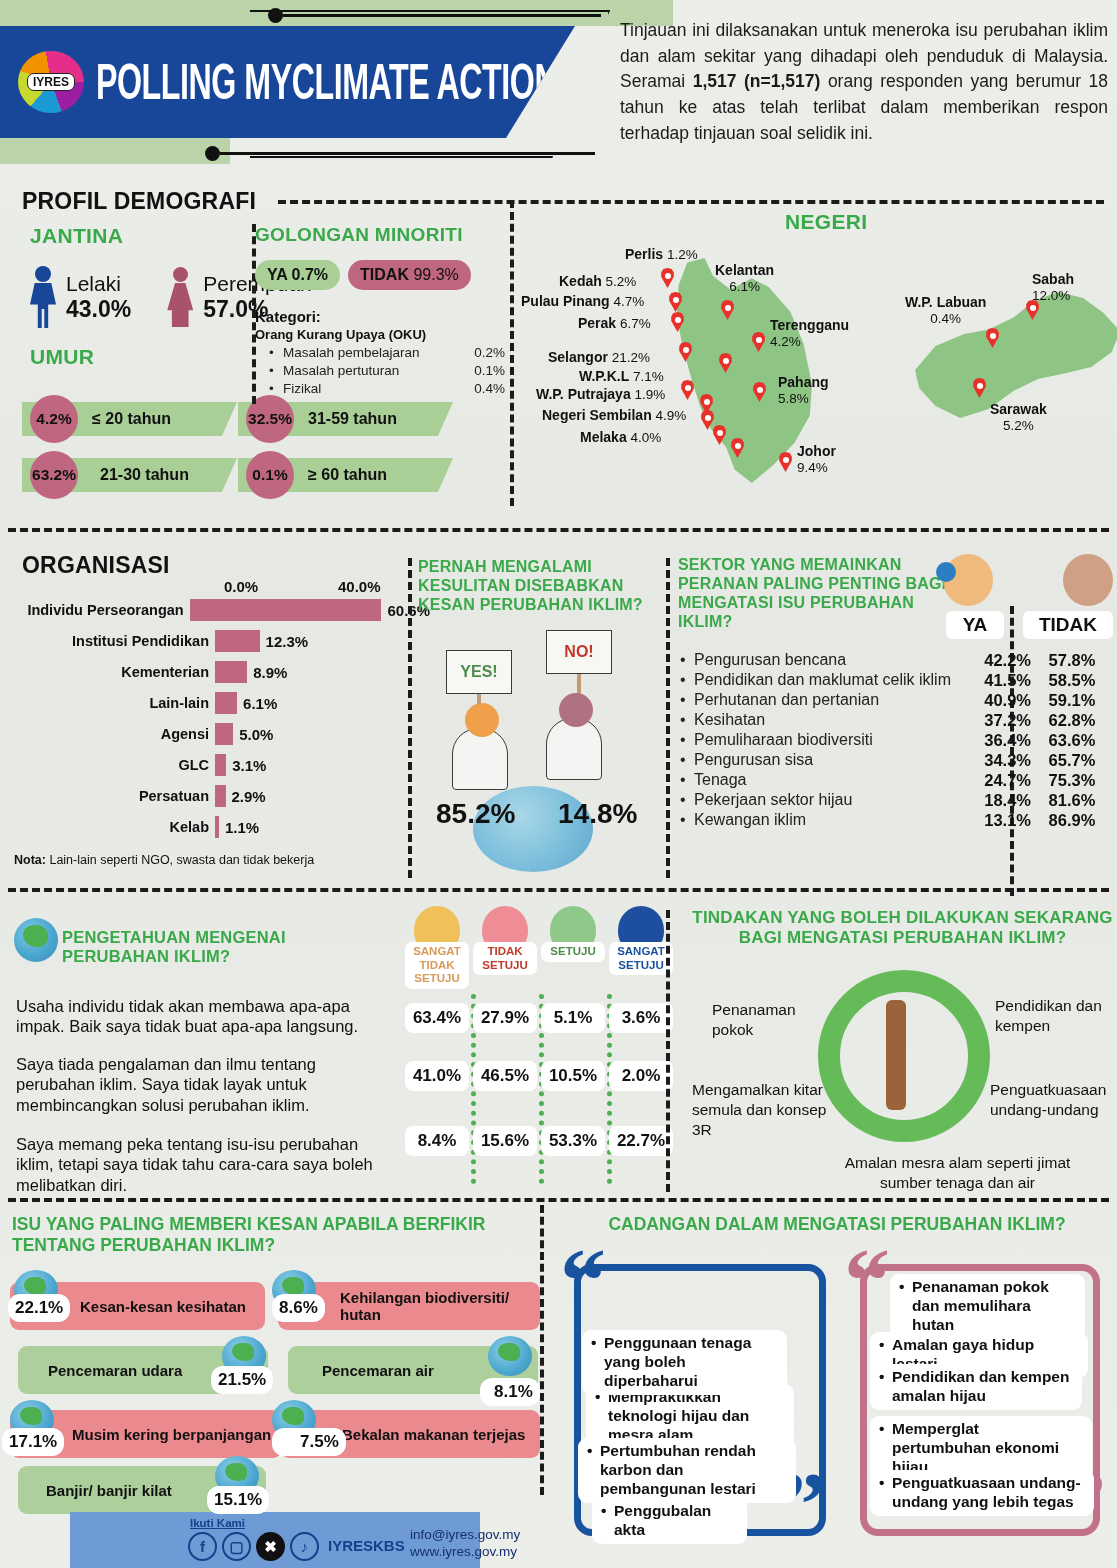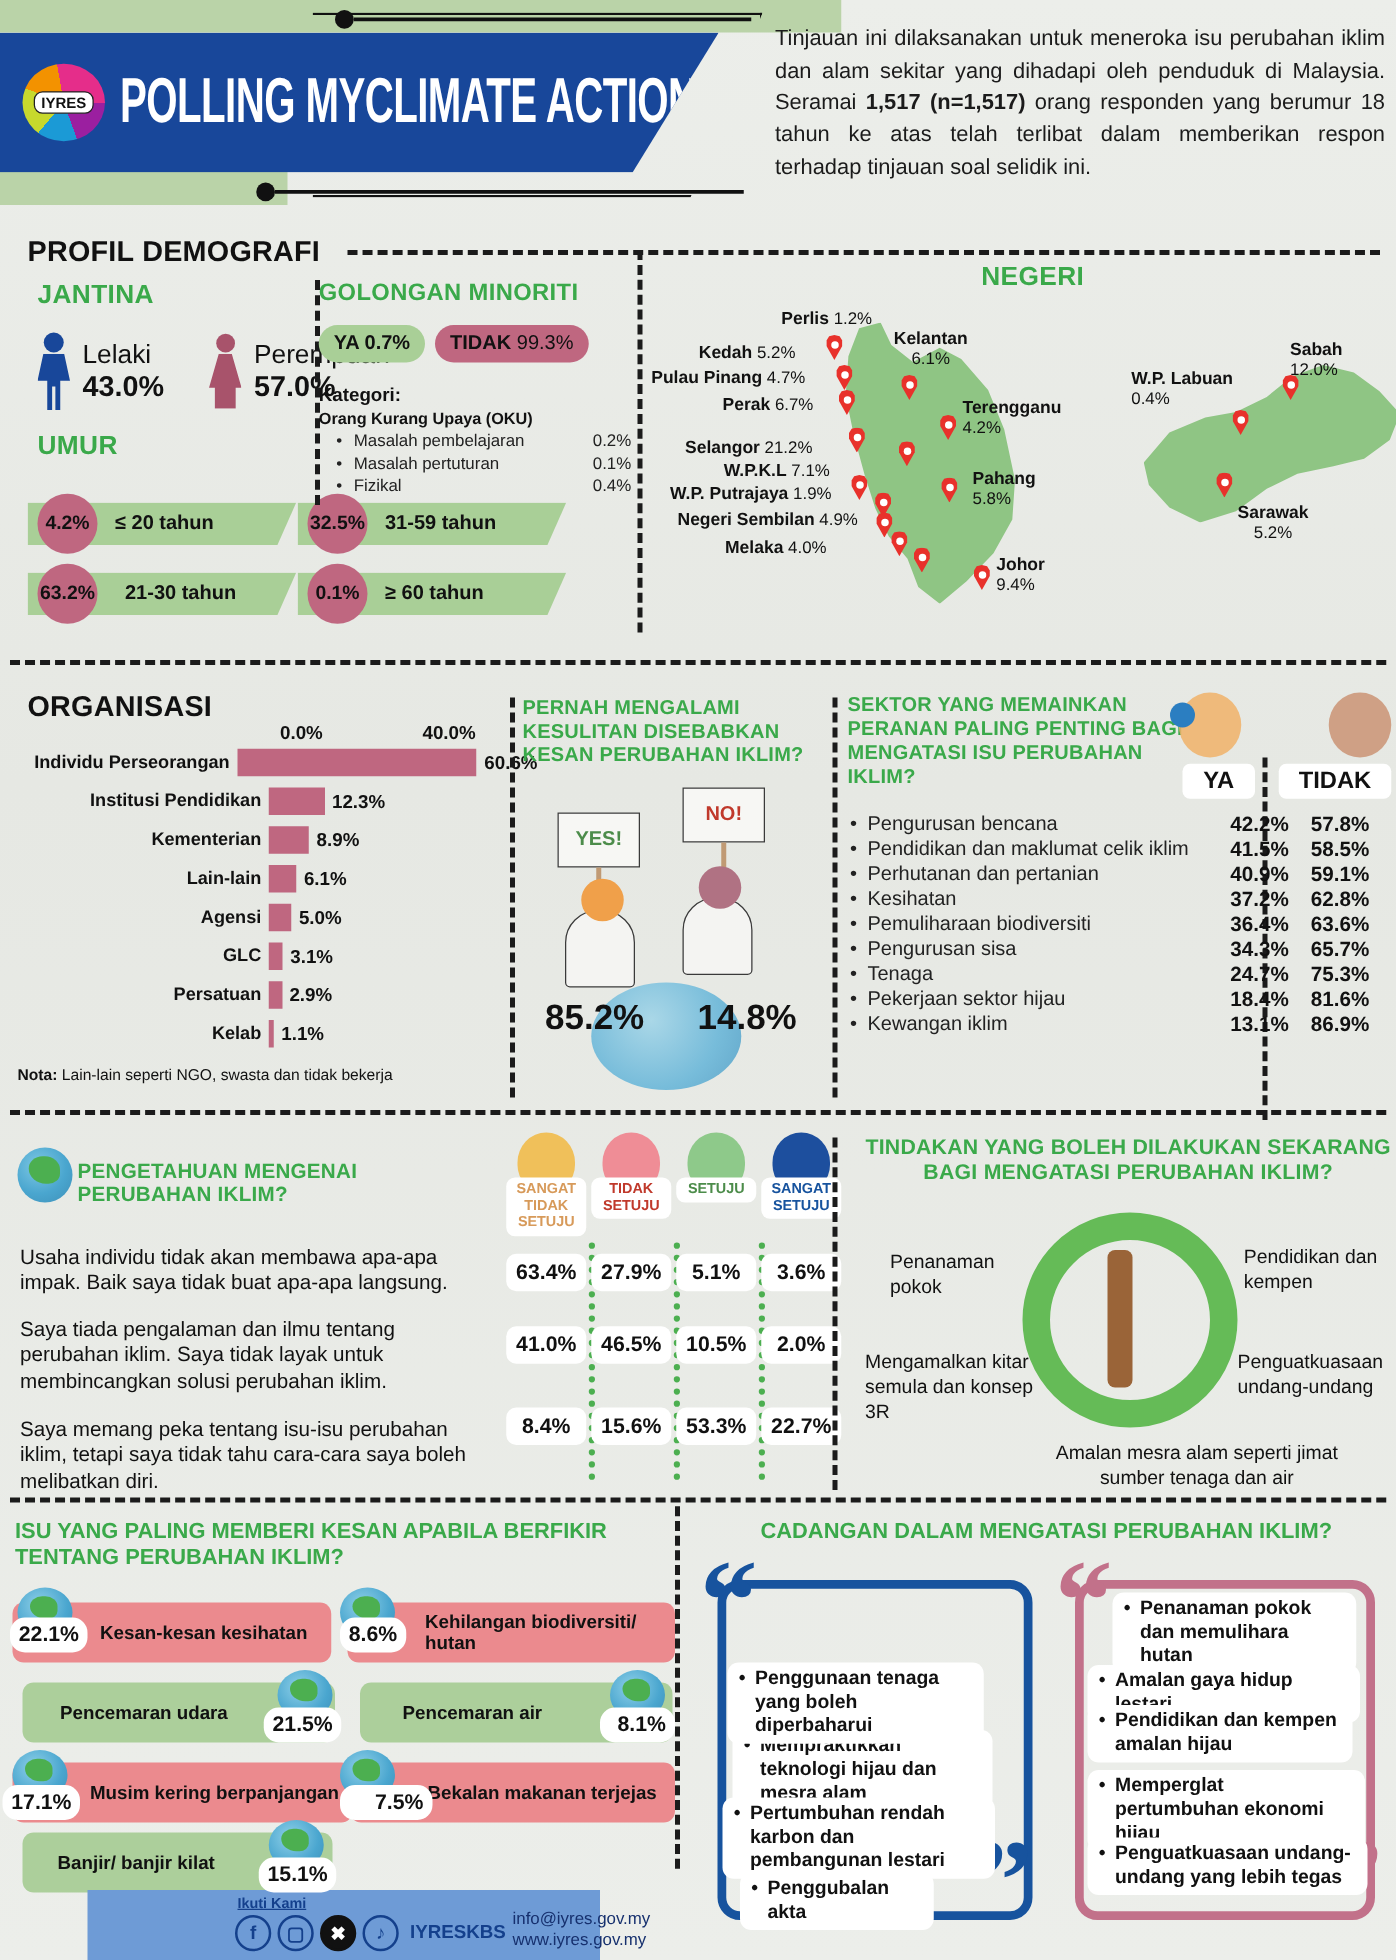--- a/index.html
+++ b/index.html
@@ -336,21 +336,21 @@
       <div class="st" style="left:16px;top:177px;">
         <b>W.P. Putrajaya</b> <span>1.9%</span></div>
       <div class="st" style="left:22px;top:198px;">
         <b>Negeri Sembilan</b> <span>4.9%</span></div>
       <div class="st" style="left:60px;top:220px;">
         <b>Melaka</b> <span>4.0%</span></div>
       <div class="st" style="left:277px;top:234px;">
         <b>Johor</b><br><span>9.4%</span></div>
       <div class="st" style="left:512px;top:62px;">
         <b>Sabah</b><br><span>12.0%</span></div>
-      <div class="st" style="left:385px;top:85px;">
+      <div class="st" style="left:385px;top:85px;text-align:center;">
         <b>W.P. Labuan</b><br><span>0.4%</span></div>
       <div class="st" style="left:470px;top:192px;text-align:center;">
         <b>Sarawak</b><br><span>5.2%</span></div>
     </div>
   </div>
 
   <div class="sec-divider" style="top:528px;"></div>
 
   <div id="organisasi">
     <h2 class="sec-title grn org-title">ORGANISASI</h2>
@@ -563,21 +563,21 @@
     <div class="isu-bar red" style="left:278px;top:74px;width:262px;padding-left:62px;">Kehilangan biodiversiti/ hutan</div>
     <div class="isu-globe" style="left:272px;top:62px;"></div>
     <div class="isu-pct" style="left:272px;top:86px;">8.6%</div>
 
     <div class="isu-bar green" style="left:18px;top:138px;width:250px;padding-left:30px;">Pencemaran udara</div>
     <div class="isu-globe" style="left:222px;top:128px;"></div>
     <div class="isu-pct" style="left:211px;top:158px;">21.5%</div>
 
     <div class="isu-bar green" style="left:288px;top:138px;width:250px;padding-left:34px;">Pencemaran air</div>
     <div class="isu-globe" style="left:488px;top:128px;"></div>
-    <div class="isu-pct" style="left:480px;top:158px;padding-left:14px;">8.1%</div>
+    <div class="isu-pct" style="left:480px;top:170px;padding-left:14px;">8.1%</div>
 
     <div class="isu-bar red" style="left:10px;top:202px;width:272px;padding-left:62px;">Musim kering berpanjangan</div>
     <div class="isu-globe" style="left:10px;top:192px;"></div>
     <div class="isu-pct" style="left:2px;top:220px;">17.1%</div>
 
     <div class="isu-bar red" style="left:280px;top:202px;width:260px;padding-left:62px;">Bekalan makanan terjejas</div>
     <div class="isu-globe" style="left:272px;top:192px;"></div>
     <div class="isu-pct" style="left:272px;top:220px;padding-left:28px;">7.5%</div>
 
     <div class="isu-bar green" style="left:18px;top:258px;width:248px;padding-left:28px;">Banjir/ banjir kilat</div>

